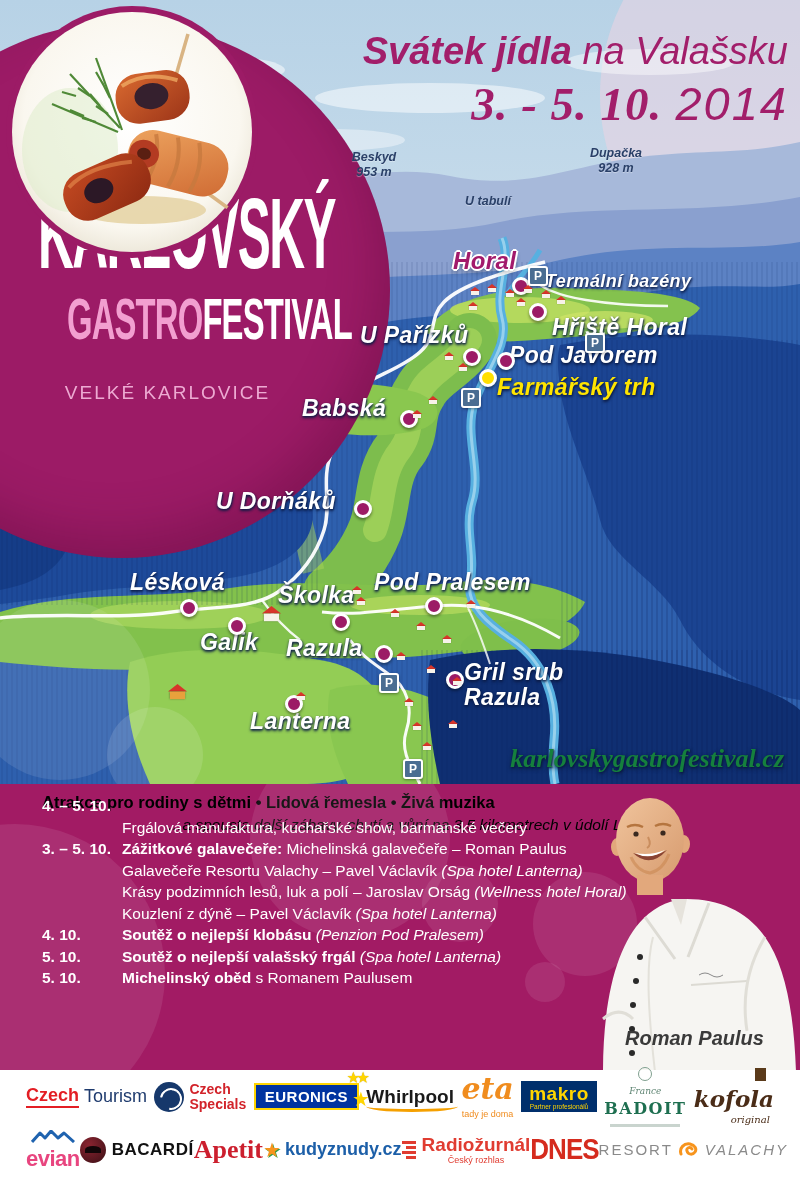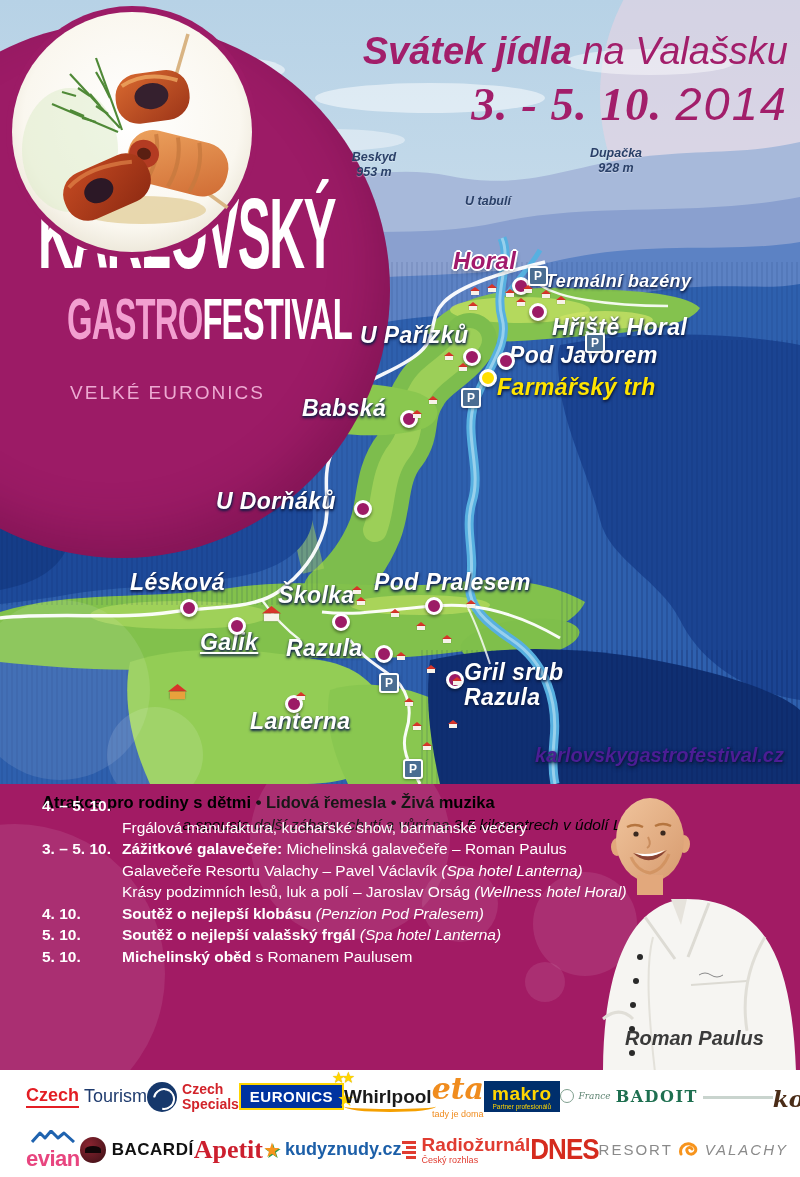--- a/index.html
+++ b/index.html
@@ -42,22 +42,22 @@
   .dot.yellow{background:#ffdf00;}
   .p-icon{position:absolute;width:16px;height:16px;background:#4a6d92;border:2px solid #fff;
           border-radius:3px;color:#fff;font-weight:bold;font-size:12px;line-height:16px;
           text-align:center;box-shadow:0 1px 3px rgba(0,0,0,.4);}
   .house{position:absolute;width:10px;}
   .house .roof{width:0;height:0;border-left:5px solid transparent;border-right:5px solid transparent;
                border-bottom:4px solid #d8352a;}
   .house .hbody{width:8px;height:4px;background:#f7f2e9;margin-left:1px;box-shadow:0 0 1px rgba(0,0,0,.5);}
   .house.big{transform:scale(1.9);transform-origin:left top;}
   .house.orange .hbody{background:#e8a13c;}
-  .website{position:absolute;right:16px;top:744px;font-style:italic;font-weight:bold;color:#4c1d95;
-           font-size:20px;text-shadow:0 2px 4px rgba(10,25,60,.9),1px 1px 2px rgba(10,25,60,.8);}
+  .website{position:absolute;right:16px;top:744px;font-style:italic;font-weight:bold;color:#15803d;
+           font-size:26px;text-shadow:0 2px 4px rgba(10,25,60,.9),1px 1px 2px rgba(10,25,60,.8);font-family:Liberation Serif, serif;}
   .food-inset{position:absolute;left:536px;top:416px;}
   
   #program{position:absolute;left:0;top:784px;width:800px;height:286px;background:#a21b64;overflow:hidden;}
   .decor{position:absolute;border-radius:50%;background:rgba(255,255,255,.09);}
   #prog-rows{position:absolute;left:0;top:11px;width:600px;color:#fff;}
   .prog-row{display:flex;font-size:15.5px;line-height:21.5px;}
   .prog-date{width:80px;margin-left:42px;font-weight:bold;flex-shrink:0;}
   .prog-text{white-space:nowrap;}
   .prog-text .b{font-weight:bold;} .prog-text .i{font-style:italic;}
   .attractions{margin:7px 0 0 42px;font-weight:bold;font-size:16.5px;line-height:22px;white-space:nowrap;}
@@ -84,21 +84,21 @@
   .wp{position:relative;color:#1a1a1a;font-weight:bold;font-size:19px;}
   .wp:after{content:"";position:absolute;left:0;right:-4px;bottom:-4px;height:8px;
             border-bottom:3px solid #f5a000;border-radius:50%;}
   .eta{display:flex;flex-direction:column;align-items:center;line-height:1;}
   .eta .script{font-family:"DejaVu Serif",serif;font-style:italic;font-weight:bold;color:#f08c1e;
                font-size:30px;}
   .eta .tag{color:#f08c1e;font-size:9px;margin-top:1px;}
   .makro-box{background:#002f6c;padding:3px 8px 2px;text-align:center;line-height:1;}
   .makro-box .m1{color:#ffd500;font-weight:bold;font-size:19px;letter-spacing:.5px;}
   .makro-box .m2{color:#ffd500;font-size:6.5px;margin-top:1px;}
-  .badoit{display:flex;flex-direction:row;align-items:center;line-height:1;}
+  .badoit{display:flex;flex-direction:column;align-items:center;line-height:1;}
   .badoit .ring{width:12px;height:12px;border:1.5px solid #7fa08f;border-radius:50%;margin-bottom:1px;}
   .badoit .fr{font-family:"DejaVu Serif",serif;font-style:italic;color:#5f8573;font-size:9px;}
   .badoit .bd{color:#1e6f50;font-family:"DejaVu Serif",serif;font-weight:bold;font-size:16px;
               letter-spacing:1.5px;}
   .badoit .tl{width:70px;height:3px;background:#c9d4ce;margin-top:2px;}
   .kofola{display:flex;flex-direction:column;align-items:flex-end;line-height:1;}
   .kofola .ksq{width:11px;height:13px;background:#5a3a1a;margin-bottom:1px;margin-right:8px;}
   .kofola .kf{font-family:"DejaVu Serif",serif;font-style:italic;font-weight:bold;color:#4a2c17;
               font-size:23px;}
   .kofola .ko{font-family:"DejaVu Serif",serif;font-style:italic;color:#4a2c17;font-size:10px;
@@ -113,21 +113,21 @@
   .bac-text{color:#111;font-weight:bold;font-size:17px;letter-spacing:.5px;}
   .apetit{font-family:"Liberation Serif",serif;font-weight:bold;color:#cc1f2e;font-size:26px;}
   .kzn{display:flex;align-items:center;gap:4px;}
   .kzn .star{color:#f7941d;font-size:20px;text-shadow:1px 1px 0 #2e9e48;}
   .kzn .txt{color:#1c5fa8;font-weight:bold;font-size:18px;}
   .rz{display:flex;align-items:center;gap:6px;}
   .rz-bars{display:flex;flex-direction:column;gap:2px;}
   .rz-bars i{display:block;height:3px;background:#e03c31;}
   .rz-bars i:nth-child(1){width:14px;} .rz-bars i:nth-child(2){width:10px;align-self:flex-end;}
   .rz-bars i:nth-child(3){width:14px;} .rz-bars i:nth-child(4){width:10px;align-self:flex-end;}
-  .rz-text{display:flex;flex-direction:column;line-height:1;}
+  .rz-text{display:flex;flex-direction:column;line-height:1;text-align:center;}
   .rz-text .r1{color:#e03c31;font-weight:bold;font-size:19px;}
   .rz-text .r2{color:#e03c31;font-size:9px;margin-top:2px;}
   .dnes{color:#d52b1e;font-weight:bold;font-size:26px;letter-spacing:-1px;transform:scaleY(1.15);}
   .rv{display:flex;align-items:center;gap:5px;color:#8a8a8a;}
   .rv .r{font-size:15px;letter-spacing:2px;}
   .rv .v{font-size:15px;letter-spacing:2px;font-style:italic;}
 </style>
 </head>
 <body>
 
@@ -198,21 +198,21 @@
       <path d="M468,608 C476,624 484,646 490,664" stroke="#ffffff" stroke-width="2" fill="none" opacity=".8"></path>
       <circle cx="60" cy="690" r="90" fill="#ffffff" opacity=".10"></circle>
       <circle cx="155" cy="755" r="48" fill="#ffffff" opacity=".12"></circle>
     </svg>
 
     <div class="fest-circle"></div>
     <div class="c-line1">KARLOVSKÝ</div>
     <div class="c-line2">
       <span class="pink">GASTRO</span><span class="white">FESTIVAL</span>
     </div>
-    <div class="c-sub">VELKÉ EURONICS</div>
+    <div class="c-sub">VELKÉ KARLOVICE</div>
 
     <div class="title1">
       <span class="b">Svátek jídla</span><span> na Valašsku</span>
     </div>
     <div class="title2">
       <span class="b">3. - 5. 10.</span>
       <span class="yr">2014</span>
     </div>
 
     <div id="map-overlay">
@@ -230,21 +230,21 @@
         <div class="map-label" style="left: 302px; top: 396px;">Babská</div>
         <div class="dot" style="left: 400px; top: 410px;"></div>
         <div class="map-label" style="left: 216px; top: 489px;">U Dorňáků</div>
         <div class="dot" style="left: 354px; top: 500px;"></div>
         <div class="map-label" style="left: 130px; top: 570px;">Lésková</div>
         <div class="dot" style="left: 180px; top: 599px;"></div>
         <div class="map-label" style="left: 278px; top: 583px;">Školka</div>
         <div class="dot" style="left: 332px; top: 613px;"></div>
         <div class="map-label" style="left: 374px; top: 570px;">Pod Pralesem</div>
         <div class="dot" style="left: 425px; top: 597px;"></div>
-        <div class="map-label" style="left: 200px; top: 630px; text-decoration: underline;">Galik</div>
+        <div class="map-label" style="left: 200px; top: 630px;">Galik</div>
         <div class="dot" style="left: 228px; top: 617px;"></div>
         <div class="map-label" style="left: 286px; top: 636px;">Razula</div>
         <div class="dot" style="left: 375px; top: 645px;"></div>
         <div class="map-label" style="left: 464px; top: 660px;">Gril srub<div>Razula</div></div>
         <div class="dot" style="left: 446px; top: 671px;"></div>
         <div class="map-label" style="left: 250px; top: 709px;">Lanterna</div>
         <div class="dot" style="left: 285px; top: 695px;"></div>
         <div class="peak-label" style="left: 309px; top: 150px;">Beskyd<br>953 m</div>
         <div class="peak-label" style="left: 551px; top: 146px;">Dupačka<br>928 m</div>
         <div class="peak-label" style="left: 423px; top: 194px;">U tabulí</div>
@@ -444,20 +444,21 @@
         <div class="prog-row">
           <div class="prog-date"></div>
           <div class="prog-text"><span class="r">Galavečeře Resortu Valachy – Pavel Václavík </span><span class="i">(Spa hotel Lanterna)</span></div>
         </div>
         <div class="prog-row">
           <div class="prog-date"></div>
           <div class="prog-text"><span class="r">Krásy podzimních  lesů, luk a polí – Jaroslav Orság </span><span class="i">(Wellness hotel Horal)</span></div>
         </div>
         <div class="prog-row">
           <div class="prog-date"></div>
+          <div class="prog-text"><span class="r">Kouzlení z dýně – Pavel Václavík </span><span class="i">(Spa hotel Lanterna)</span></div>
         </div>
         <div class="prog-row">
           <div class="prog-date">4. 10.</div>
           <div class="prog-text"><span class="b">Soutěž o nejlepší klobásu </span><span class="i">(Penzion Pod Pralesem)</span></div>
         </div>
         <div class="prog-row">
           <div class="prog-date">5. 10.</div>
           <div class="prog-text"><span class="b">Soutěž o nejlepší valašský frgál </span><span class="i">(Spa hotel Lanterna)</span></div>
         </div>
         <div class="prog-row">

